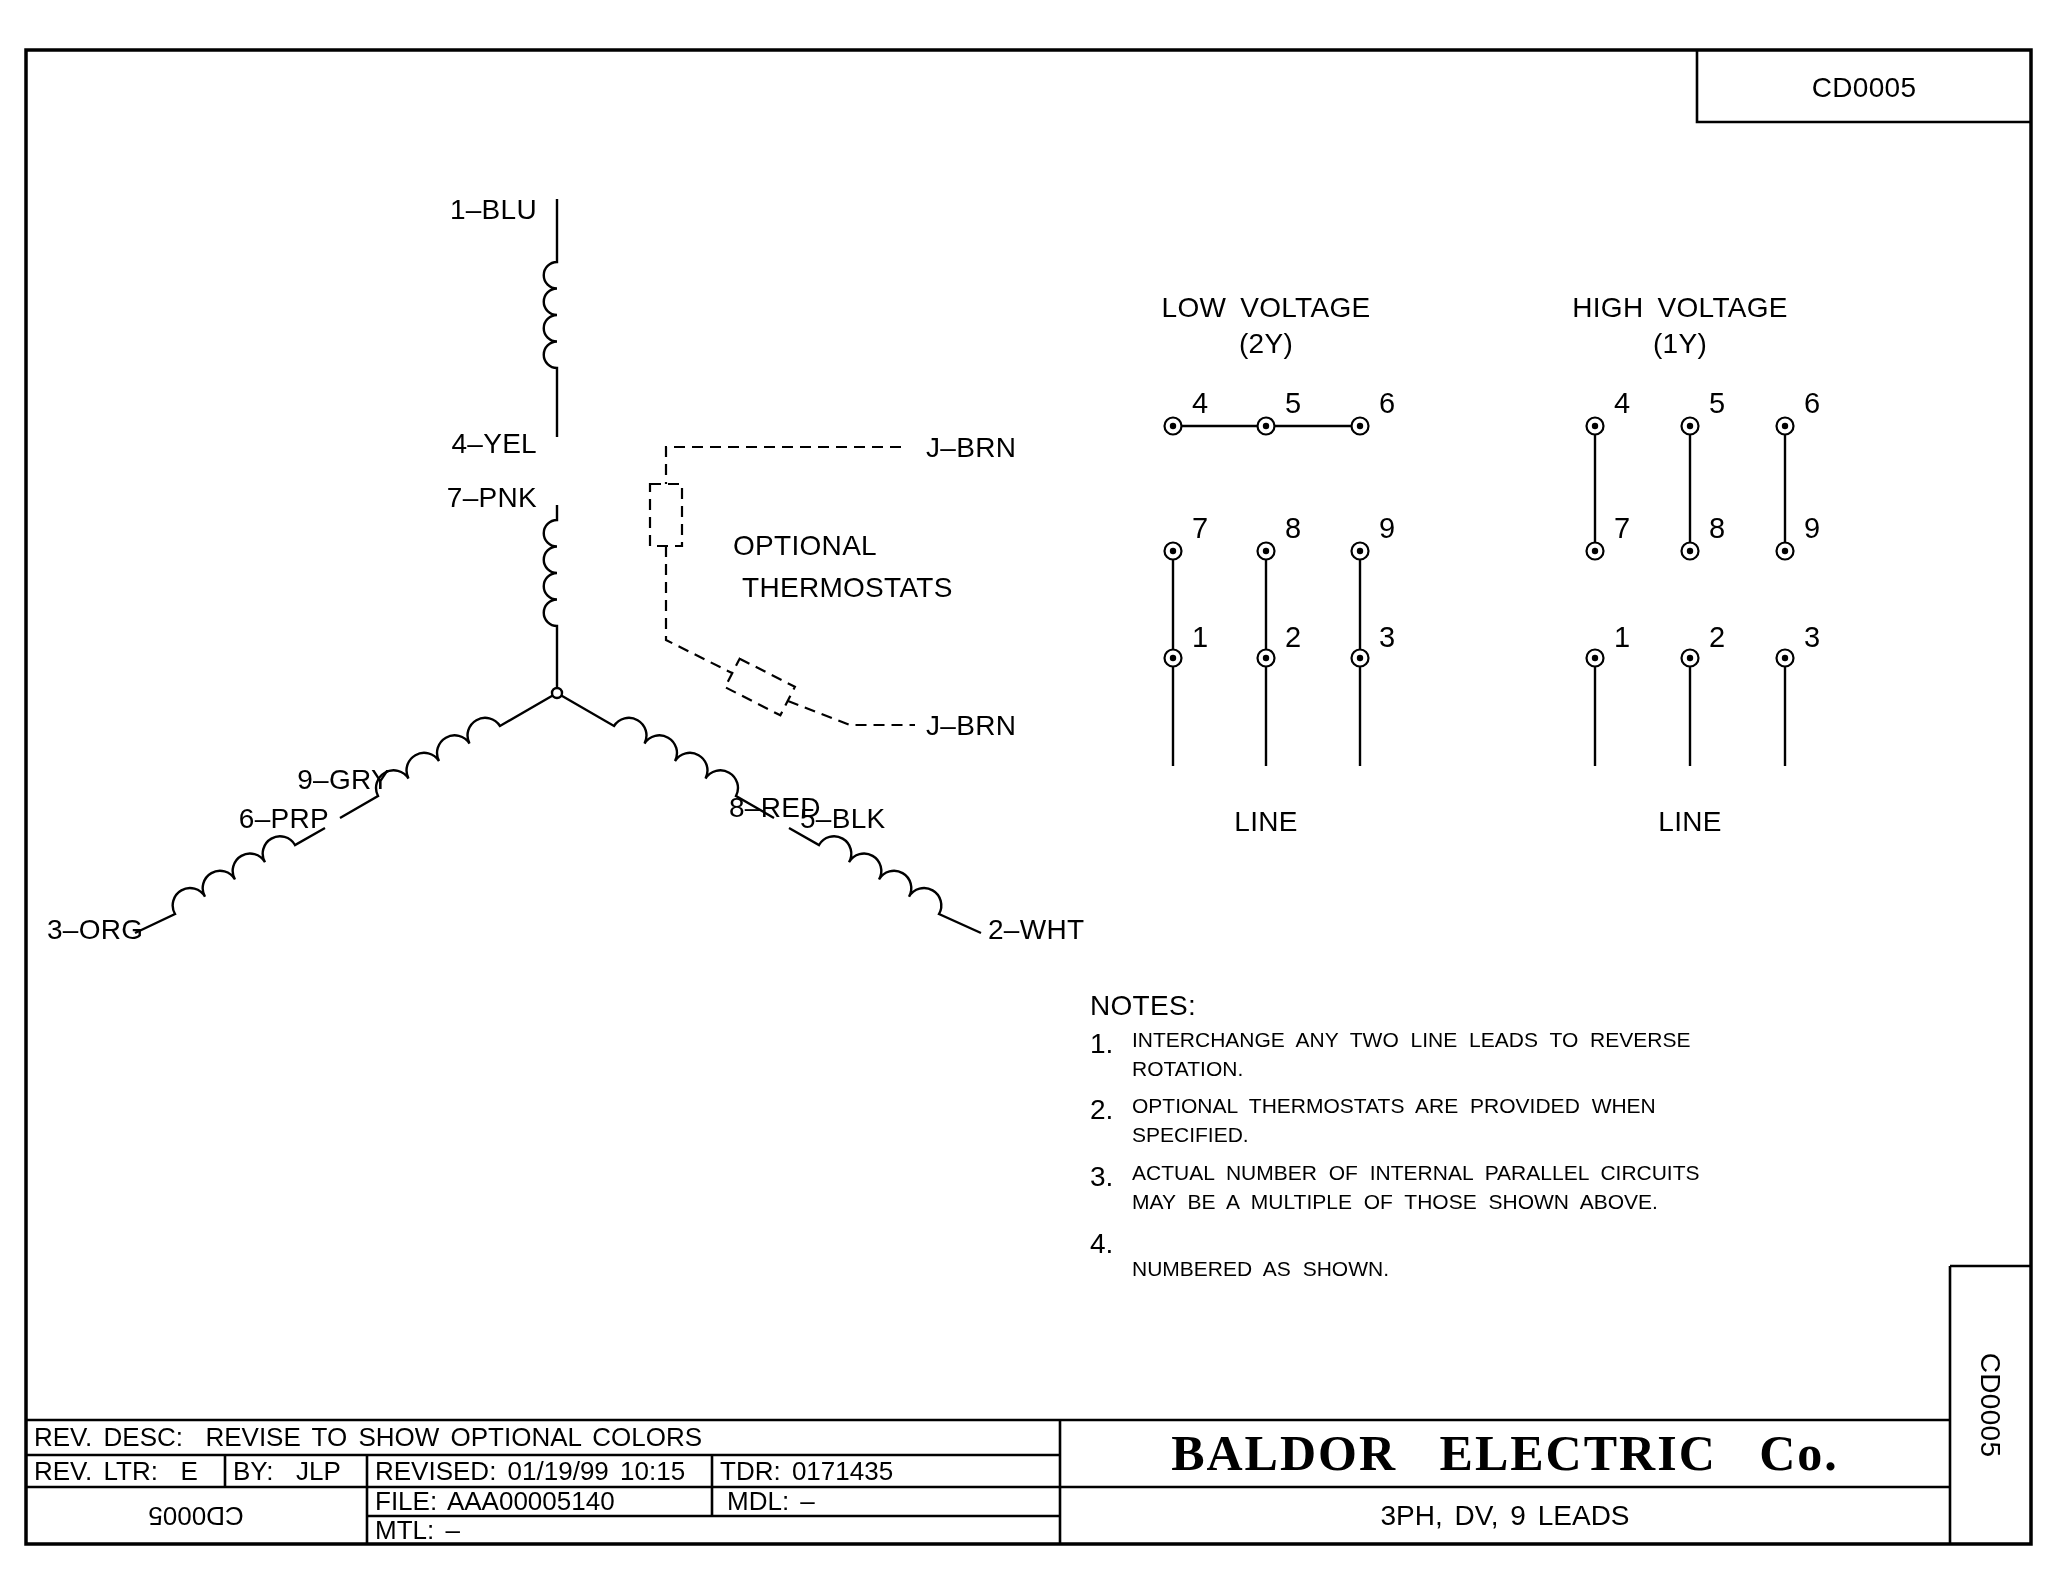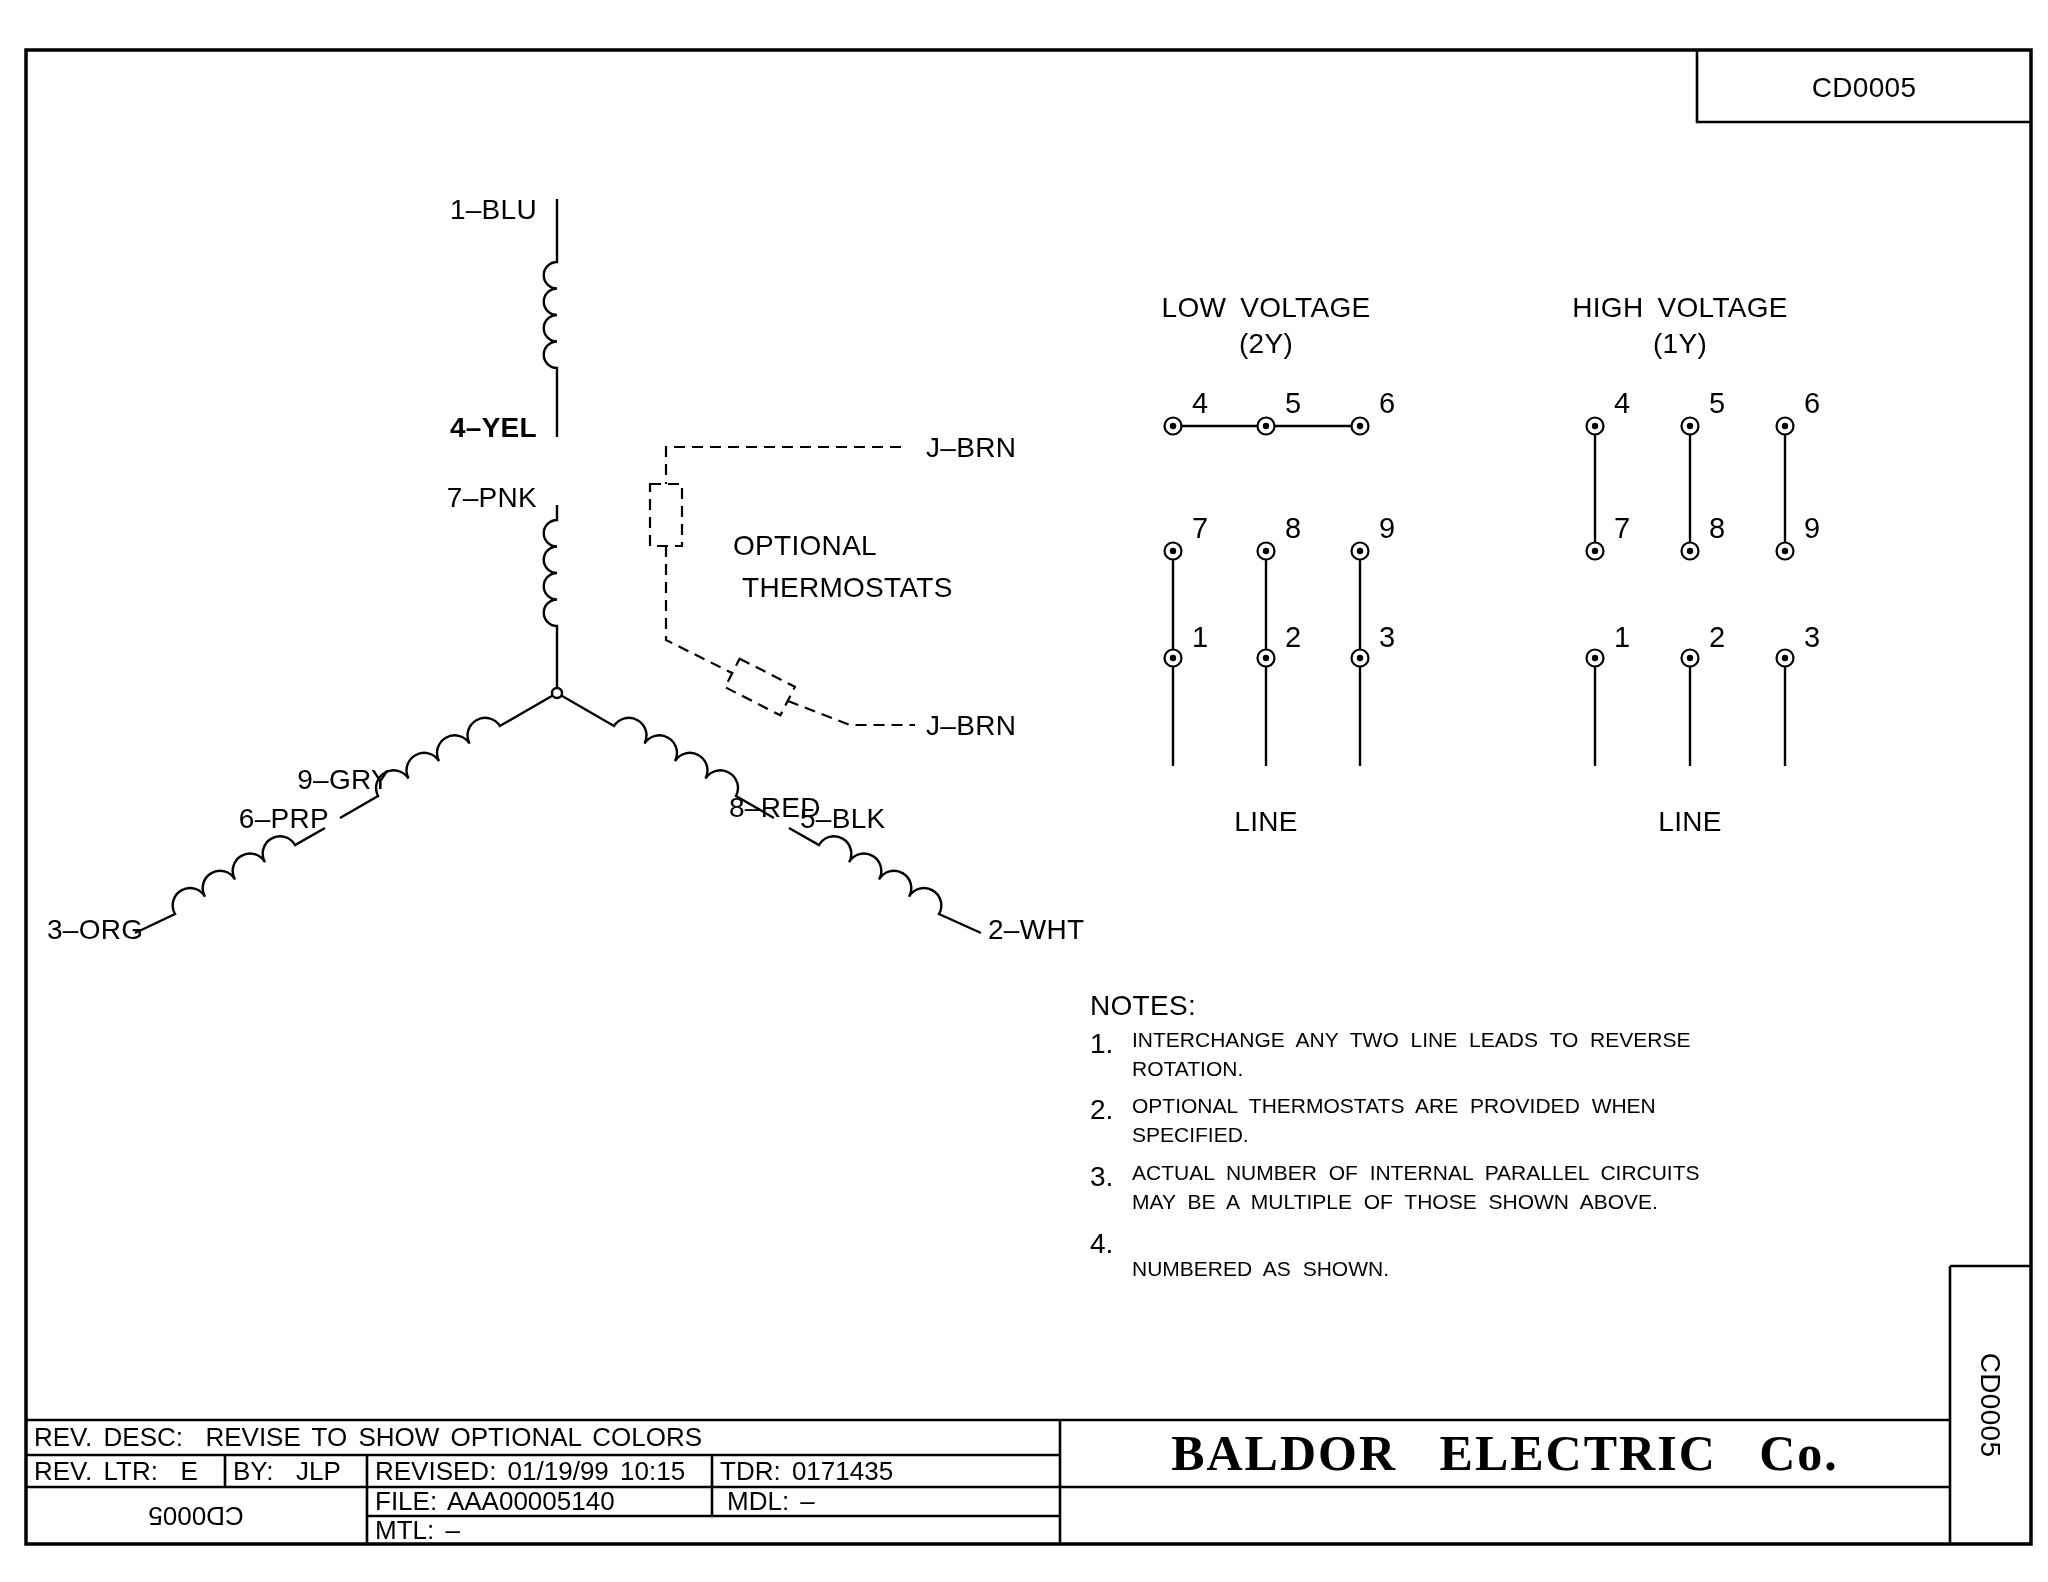--- a/index.html
+++ b/index.html
@@ -114,21 +114,21 @@
       <path d="M712 1455 L712 1516"></path>
       <path d="M1060 1420 L1060 1544"></path>
       <path d="M1950 1266 L1950 1544"></path>
       <path d="M1950 1266 L2031 1266"></path>
     </g>
   </svg>
 
   <div class="lbl c" style="left:1697px; top:72px; width:334px;">CD0005</div>
 
   <div class="lbl r" style="left:382px; top:194px; width:155px;">1–BLU</div>
-  <div class="lbl r" style="left:382px; top:412px; width:155px;font-weight:bold;">4–YEL</div>
+  <div class="lbl r" style="left:382px; top:428px; width:155px;">4–YEL</div>
   <div class="lbl r" style="left:382px; top:482px; width:155px;">7–PNK</div>
   <div class="lbl r" style="left:250px; top:764px; width:140px;">9–GRY</div>
   <div class="lbl r" style="left:189px; top:803px; width:140px;">6–PRP</div>
   <div class="lbl" style="left:47px; top:914px;">3–ORG</div>
   <div class="lbl" style="left:729px; top:764px;margin-top:28px;">8–RED</div>
   <div class="lbl" style="left:800px; top:803px;">5–BLK</div>
   <div class="lbl" style="left:988px; top:914px;">2–WHT</div>
 
   <div class="lbl" style="left:926px; top:432px;">J–BRN</div>
   <div class="lbl" style="left:926px; top:710px;">J–BRN</div>
@@ -177,15 +177,16 @@
   <div class="tb" style="left:34px;  top:1420px; height:35px; line-height:35px;">REV. DESC:  REVISE TO SHOW OPTIONAL COLORS</div>
   <div class="tb" style="left:34px;  top:1455px; height:32px; line-height:32px;">REV. LTR:  E</div>
   <div class="tb" style="left:233px; top:1455px; height:32px; line-height:32px;">BY:  JLP</div>
   <div class="tb" style="left:375px; top:1455px; height:32px; line-height:32px;">REVISED: 01/19/99 10:15</div>
   <div class="tb" style="left:720px; top:1455px; height:32px; line-height:32px;">TDR: 0171435</div>
   <div class="tb" style="left:375px; top:1487px; height:31px; line-height:29px;">FILE: AAA00005140</div>
   <div class="tb" style="left:727px; top:1487px; height:29px; line-height:29px;">MDL: –</div>
   <div class="tb" style="left:375px; top:1516px; height:28px; line-height:28px;">MTL: –</div>
   <div class="tb c rot180" style="left:116px; top:1501px; width:160px; height:30px; line-height:30px; text-align:center;">CD0005</div>
   <div class="company" style="left:1060px; top:1420px; width:890px; height:67px; line-height:67px;">BALDOR ELECTRIC Co.</div>
+  <div class="tb" style="left:1060px; top:1487px; width:890px; height:57px; line-height:57px; text-align:center; font-size:28px;">3PH, DV, 9 LEADS</div>
   <div class="lbl c rot90" style="left:1925px; top:1390px; width:130px; height:30px; line-height:30px;">CD0005</div>
 
 </div>
 
 </body></html>

